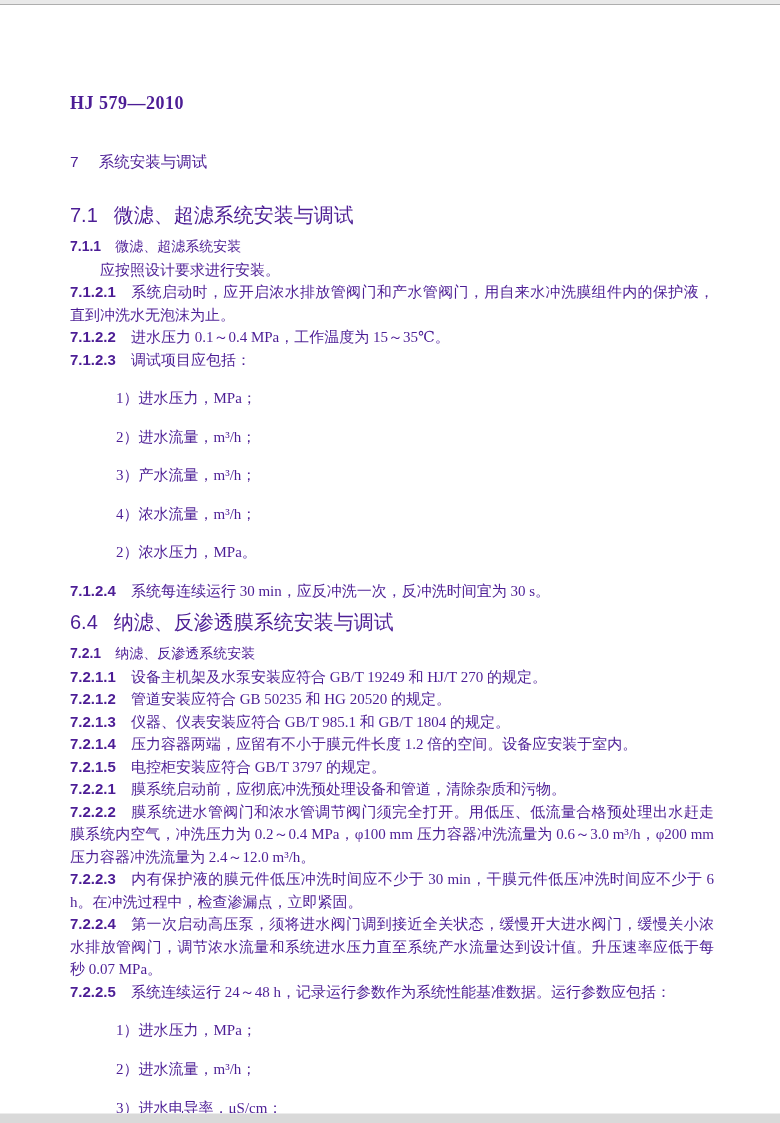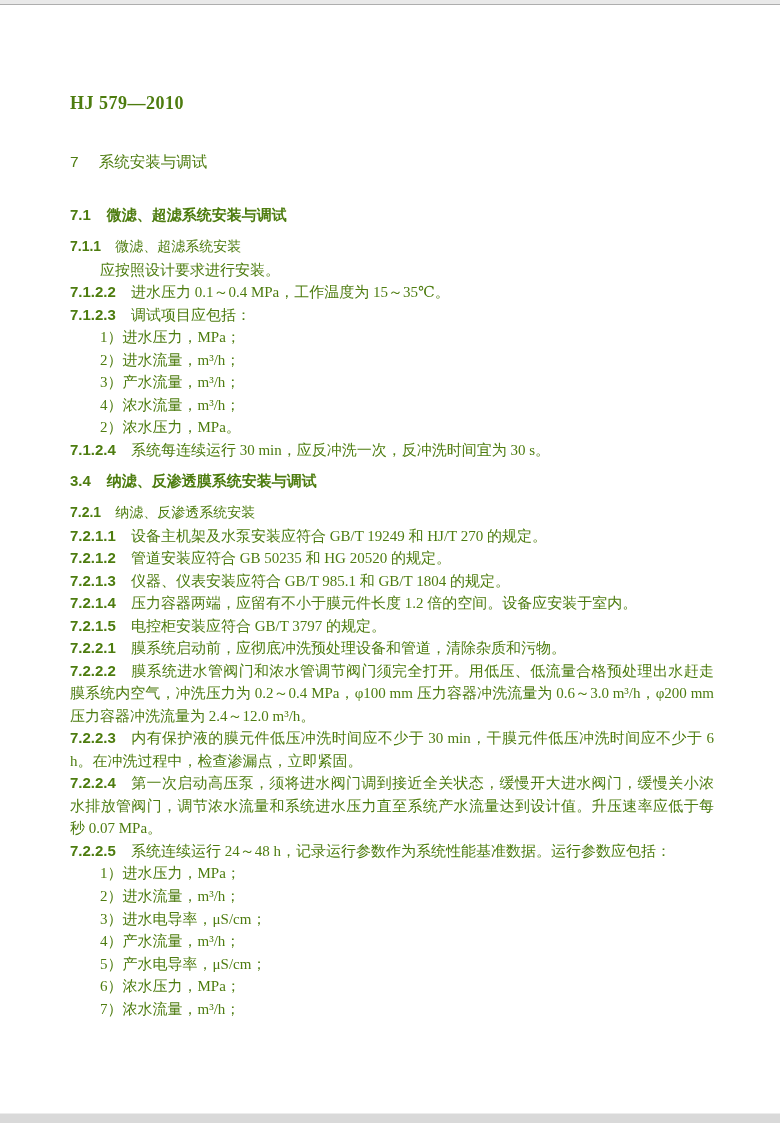--- a/index.html
+++ b/index.html
@@ -7,21 +7,21 @@
     padding: 0;
     background: #ffffff;
   }
   .page {
     position: relative;
     width: 780px;
     height: 1123px;
     background: #ffffff;
     overflow: hidden;
     font-family: "Liberation Serif", "DejaVu Serif", serif;
-    color: #4d7c0f;
+    color: #4c1d95;
   }
   .edge-top {
     position: absolute;
     top: 0; left: 0; right: 0;
     height: 4px;
     background: #e9e9e9;
     border-bottom: 1px solid #aeaeae;
   }
   .edge-bottom {
     position: absolute;
@@ -47,22 +47,22 @@
     margin: 37px 0 0 0;
     font-family: "Liberation Sans", "DejaVu Sans", sans-serif;
     font-weight: normal;
     font-size: 15.5px;
     line-height: 22px;
   }
   .h1 .hnum { margin-right: 20px; }
   .h2 {
     margin: 31px 0 0 0;
     font-family: "Liberation Sans", "DejaVu Sans", sans-serif;
-    font-weight: bold;
-    font-size: 15px;
+    font-weight: normal;
+    font-size: 20px;
     line-height: 22px;
   }
   .h2 .hnum { margin-right: 16px; }
   .h2.mid { margin-top: 9px; margin-bottom: 8px; }
   .h3 {
     margin: 9px 0 0 0;
     font-size: 14px;
     line-height: 22.5px;
   }
   .h3 .hnum {
@@ -81,21 +81,21 @@
     font-weight: bold;
     margin-right: 15px;
   }
   .p-indent {
     margin: 0 0 0 30px;
     font-size: 15px;
     line-height: 22.5px;
   }
   .list { margin: 0 0 0 30px; }
   .list-item {
-    margin: 0;
+    margin: 16px;
     font-size: 15px;
     line-height: 22.6px;
   }
 </style>
 </head>
 <body>
 
 <div class="page">
   <div class="edge-top"></div>
 
@@ -105,36 +105,37 @@
 
     <p class="h1"><span class="hnum">7</span><span>系统安装与调试</span></p>
 
     <p class="h2"><span class="hnum">7.1</span><span>微滤、超滤系统安装与调试</span></p>
 
     <p class="h3"><span class="hnum">7.1.1</span><span>微滤、超滤系统安装</span></p>
 
     <p class="p-indent">应按照设计要求进行安装。</p>
 
 
+    <p class="clause"><span class="cnum">7.1.2.1</span><span>系统启动时，应开启浓水排放管阀门和产水管阀门，用自来水冲洗膜组件内的保护液，直到冲洗水无泡沫为止。</span></p>
 
     <p class="clause"><span class="cnum">7.1.2.2</span><span>进水压力 0.1～0.4 MPa，工作温度为 15～35℃。</span></p>
 
     <p class="clause"><span class="cnum">7.1.2.3</span><span>调试项目应包括：</span></p>
 
     <div class="list">
       <p class="list-item">1）进水压力，MPa；</p>
       <p class="list-item">2）进水流量，m³/h；</p>
       <p class="list-item">3）产水流量，m³/h；</p>
       <p class="list-item">4）浓水流量，m³/h；</p>
       <p class="list-item">2）浓水压力，MPa。</p>
     </div>
 
     <p class="clause"><span class="cnum">7.1.2.4</span><span>系统每连续运行 30 min，应反冲洗一次，反冲洗时间宜为 30 s。</span></p>
 
-    <p class="h2 mid"><span class="hnum">3.4</span><span>纳滤、反渗透膜系统安装与调试</span></p>
+    <p class="h2 mid"><span class="hnum">6.4</span><span>纳滤、反渗透膜系统安装与调试</span></p>
 
     <p class="h3"><span class="hnum">7.2.1</span><span>纳滤、反渗透系统安装</span></p>
 
     <p class="clause"><span class="cnum">7.2.1.1</span><span>设备主机架及水泵安装应符合 GB/T 19249 和 HJ/T 270 的规定。</span></p>
 
     <p class="clause"><span class="cnum">7.2.1.2</span><span>管道安装应符合 GB 50235 和 HG 20520 的规定。</span></p>
 
     <p class="clause"><span class="cnum">7.2.1.3</span><span>仪器、仪表安装应符合 GB/T 985.1 和 GB/T 1804 的规定。</span></p>
 
     <p class="clause"><span class="cnum">7.2.1.4</span><span>压力容器两端，应留有不小于膜元件长度 1.2 倍的空间。设备应安装于室内。</span></p>

